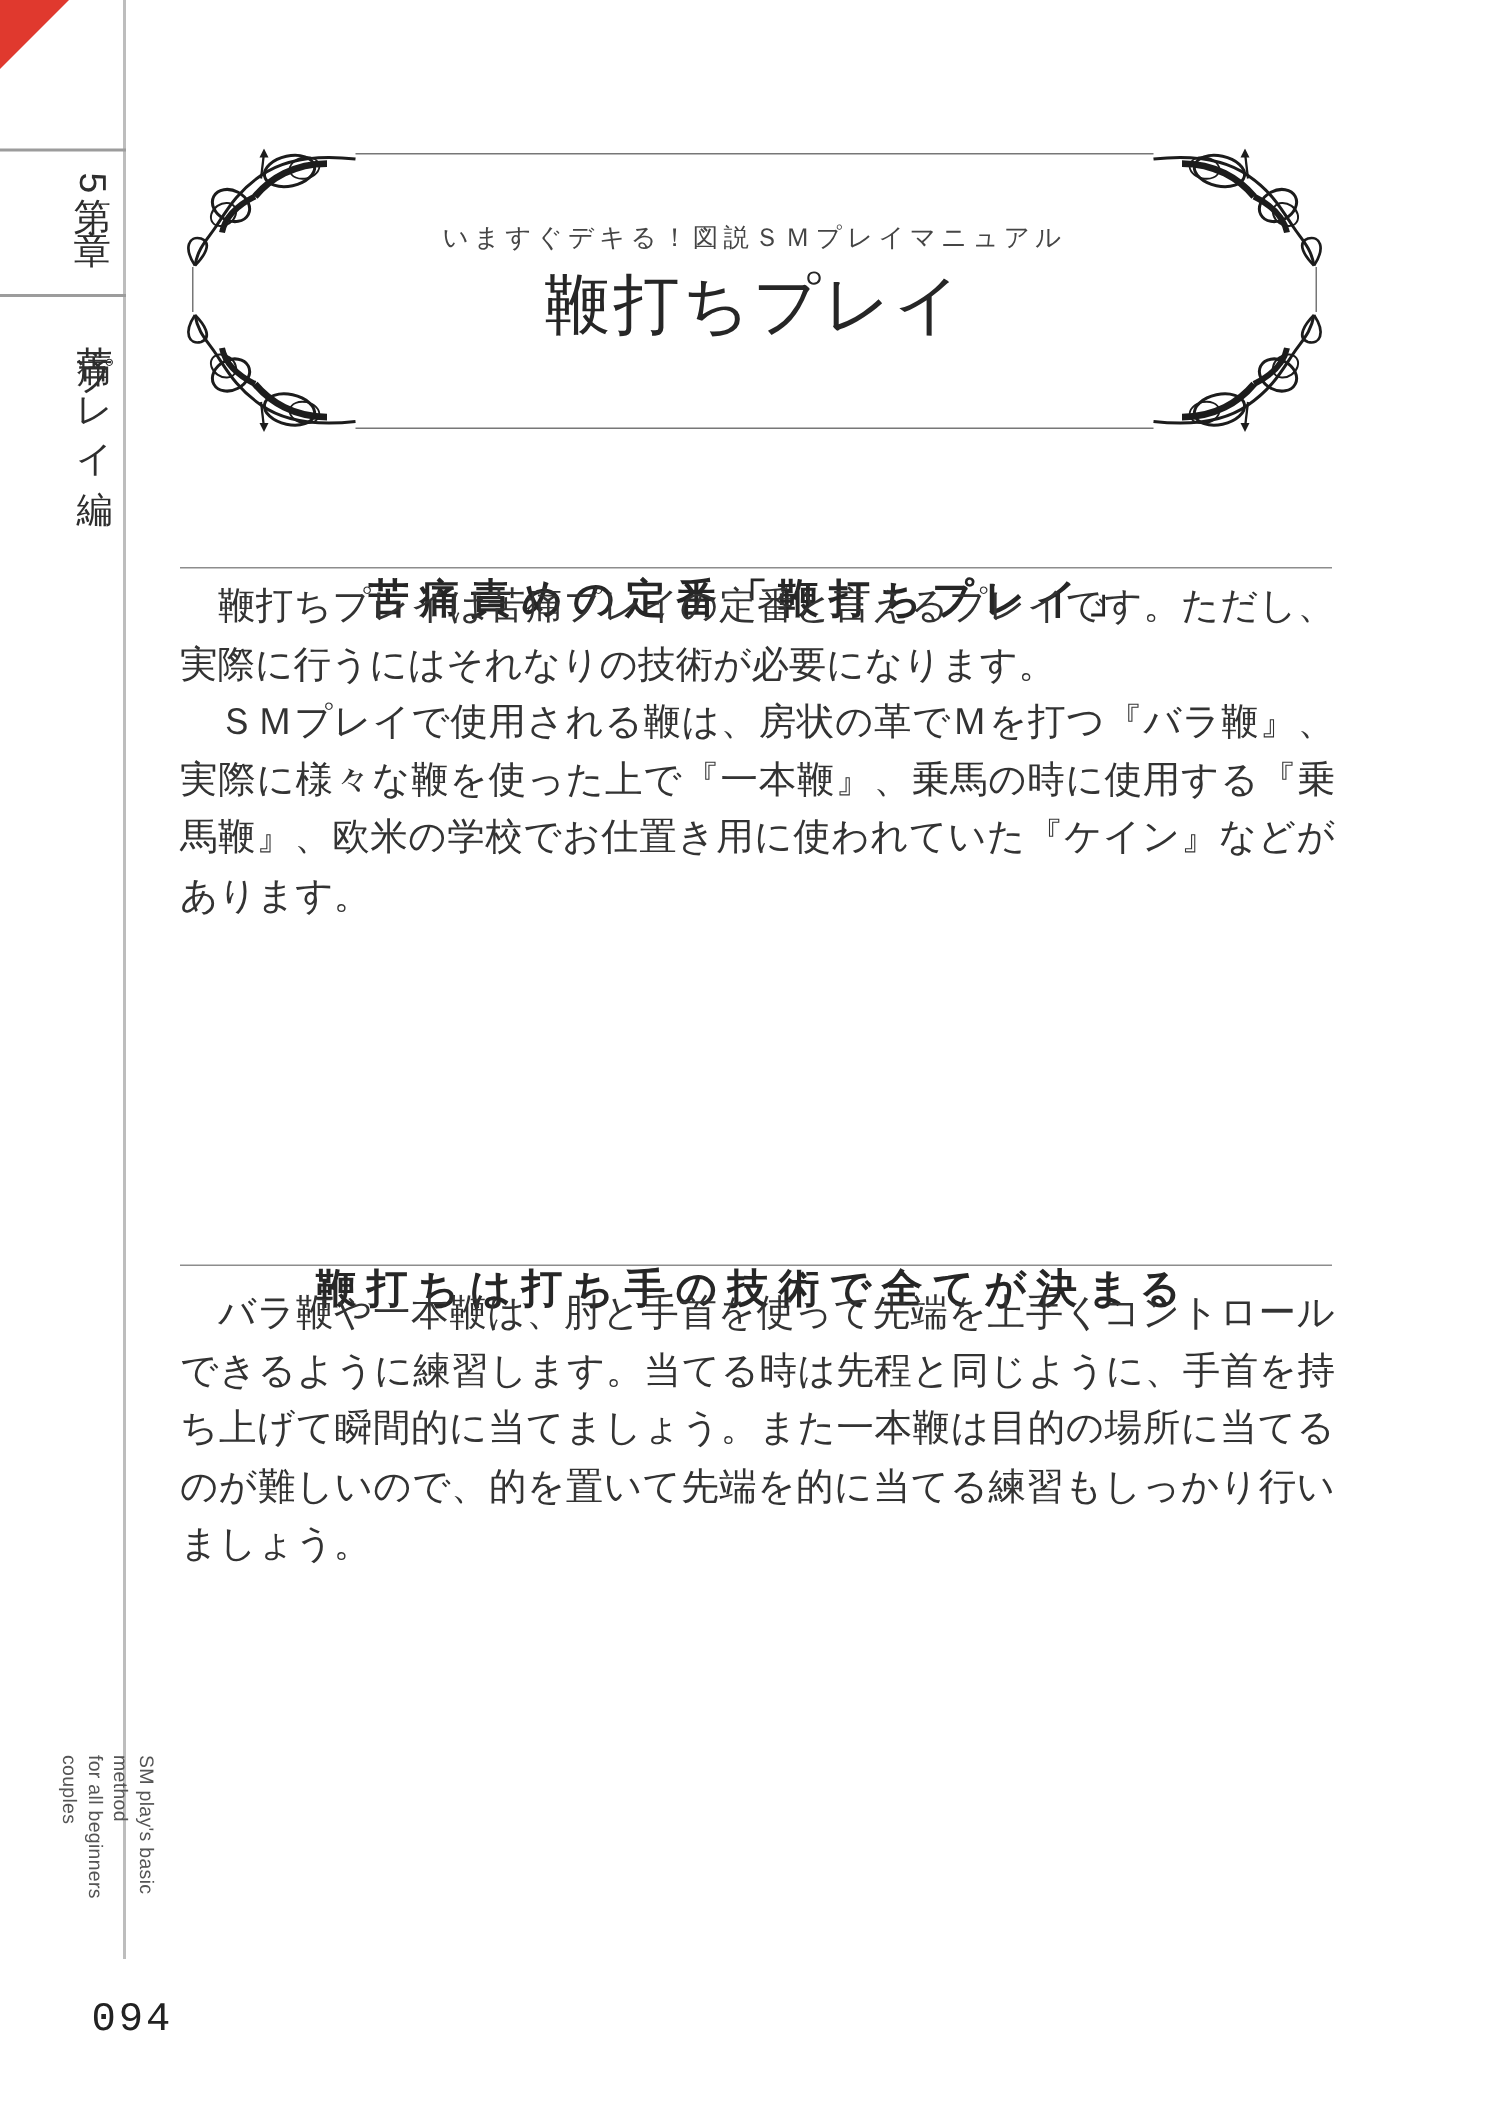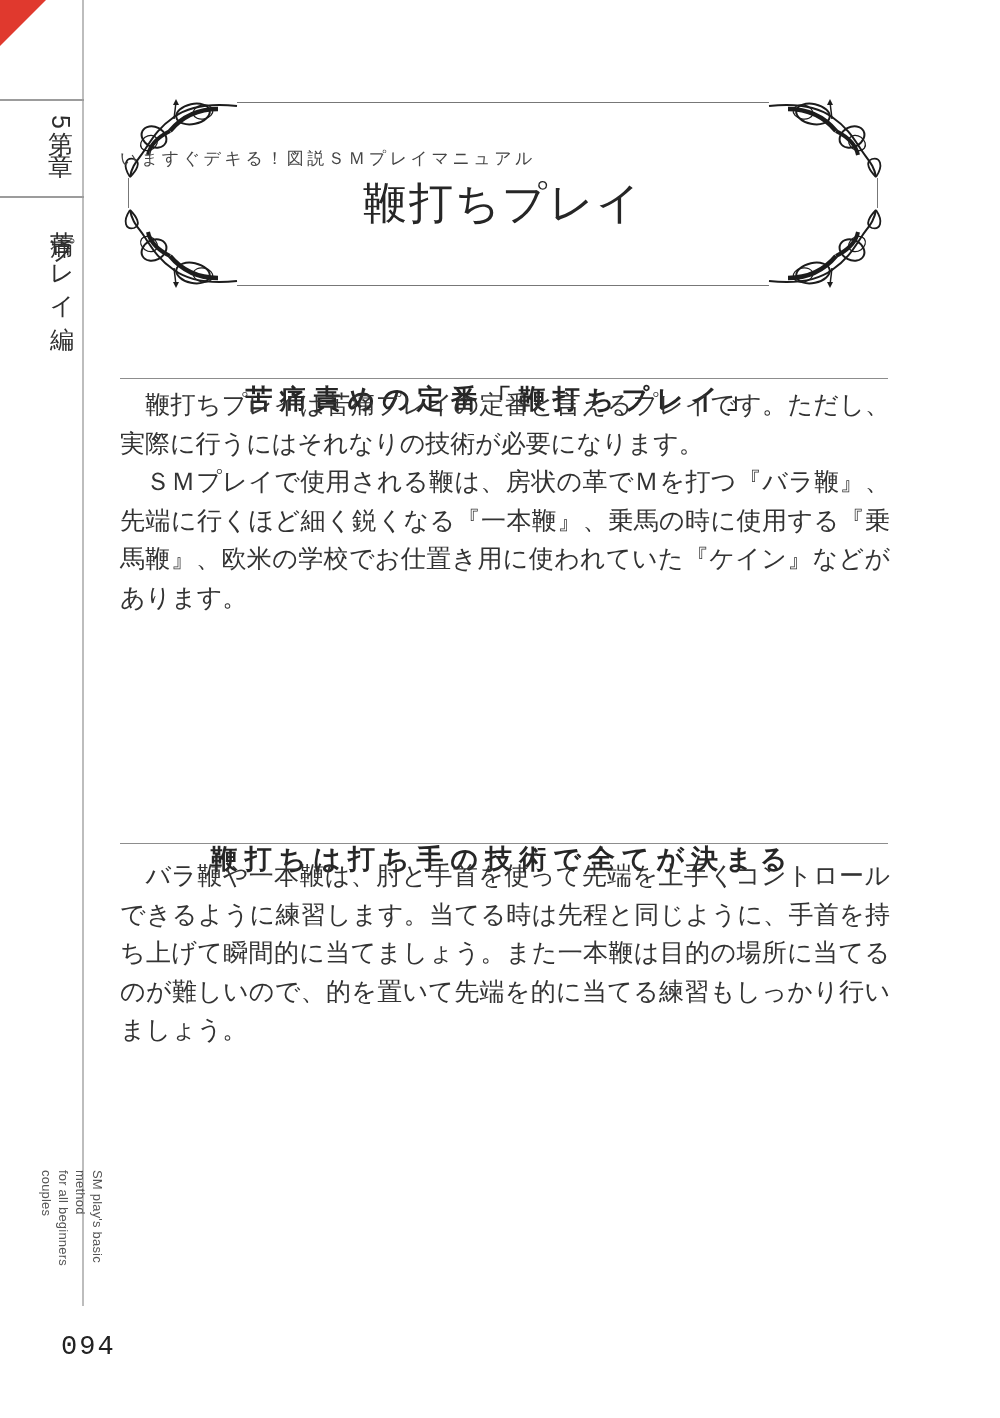--- a/index.html
+++ b/index.html
@@ -38,21 +38,21 @@
   .fl-top{left:237px;top:102px;width:532px;height:1px;}
   .fl-bottom{left:237px;top:285px;width:532px;height:1px;}
   .fl-left{left:128px;top:178px;width:1px;height:30px;}
   .fl-right{left:877px;top:178px;width:1px;height:30px;}
   .ornament{position:absolute;width:120px;height:84px;}
   .orn-tl{left:118px;top:99px;}
   .orn-tr{left:768px;top:99px;transform:scaleX(-1);}
   .orn-bl{left:118px;top:204px;transform:scaleY(-1);}
   .orn-br{left:768px;top:204px;transform:scale(-1,-1);}
   .series-title{
-    position:absolute;left:120px;top:147px;width:766px;text-align:left;
+    position:absolute;left:120px;top:147px;width:766px;text-align:center;
     font-size:17px;letter-spacing:3.5px;color:#454545;
   }
   .doc-title{
     position:absolute;left:120px;top:174px;width:766px;text-align:center;
     font-size:44px;font-weight:400;letter-spacing:2px;color:#262626;
   }
   
   .section-heading{
     position:absolute;left:115px;width:775px;text-align:center;
     font-size:27px;font-weight:700;letter-spacing:7px;color:#262626;margin-top:44px;
@@ -142,20 +142,20 @@
   <polygon points="55,6 61,6 58,0" fill="#1c1c1c" stroke="none"></polygon>
 </svg>
 
 <div class="series-title">いますぐデキる！図説ＳＭプレイマニュアル</div>
 <div class="doc-title">鞭打ちプレイ</div>
 
 <div class="section-heading sh-1">苦痛責めの定番「鞭打ちプレイ」</div>
 <div class="heading-rule hr-1"></div>
 <div class="body-block bb-1">
   <p>　鞭打ちプレイは苦痛プレイの定番と言えるプレイです。ただし、実際に行うにはそれなりの技術が必要になります。</p>
-  <p>　ＳＭプレイで使用される鞭は、房状の革でＭを打つ『バラ鞭』、先端に行くほど細く鋭くなる『一本鞭』、乗馬の時に使用する『乗馬鞭』、欧米の学校でお仕置き用に使われていた『ケイン』などがあります。</p>
+  <p>　ＳＭプレイで使用される鞭は、房状の革でＭを打つ『バラ鞭』、実際に様々な鞭を使った上で『一本鞭』、乗馬の時に使用する『乗馬鞭』、欧米の学校でお仕置き用に使われていた『ケイン』などがあります。</p>
 </div>
 
 <div class="section-heading sh-2">鞭打ちは打ち手の技術で全てが決まる</div>
 <div class="heading-rule hr-2"></div>
 <div class="body-block bb-2">
   <p>　バラ鞭や一本鞭は、肘と手首を使って先端を上手くコントロールできるように練習します。当てる時は先程と同じように、手首を持ち上げて瞬間的に当てましょう。また一本鞭は目的の場所に当てるのが難しいので、的を置いて先端を的に当てる練習もしっかり行いましょう。</p>
 </div>
 
 </body></html>

